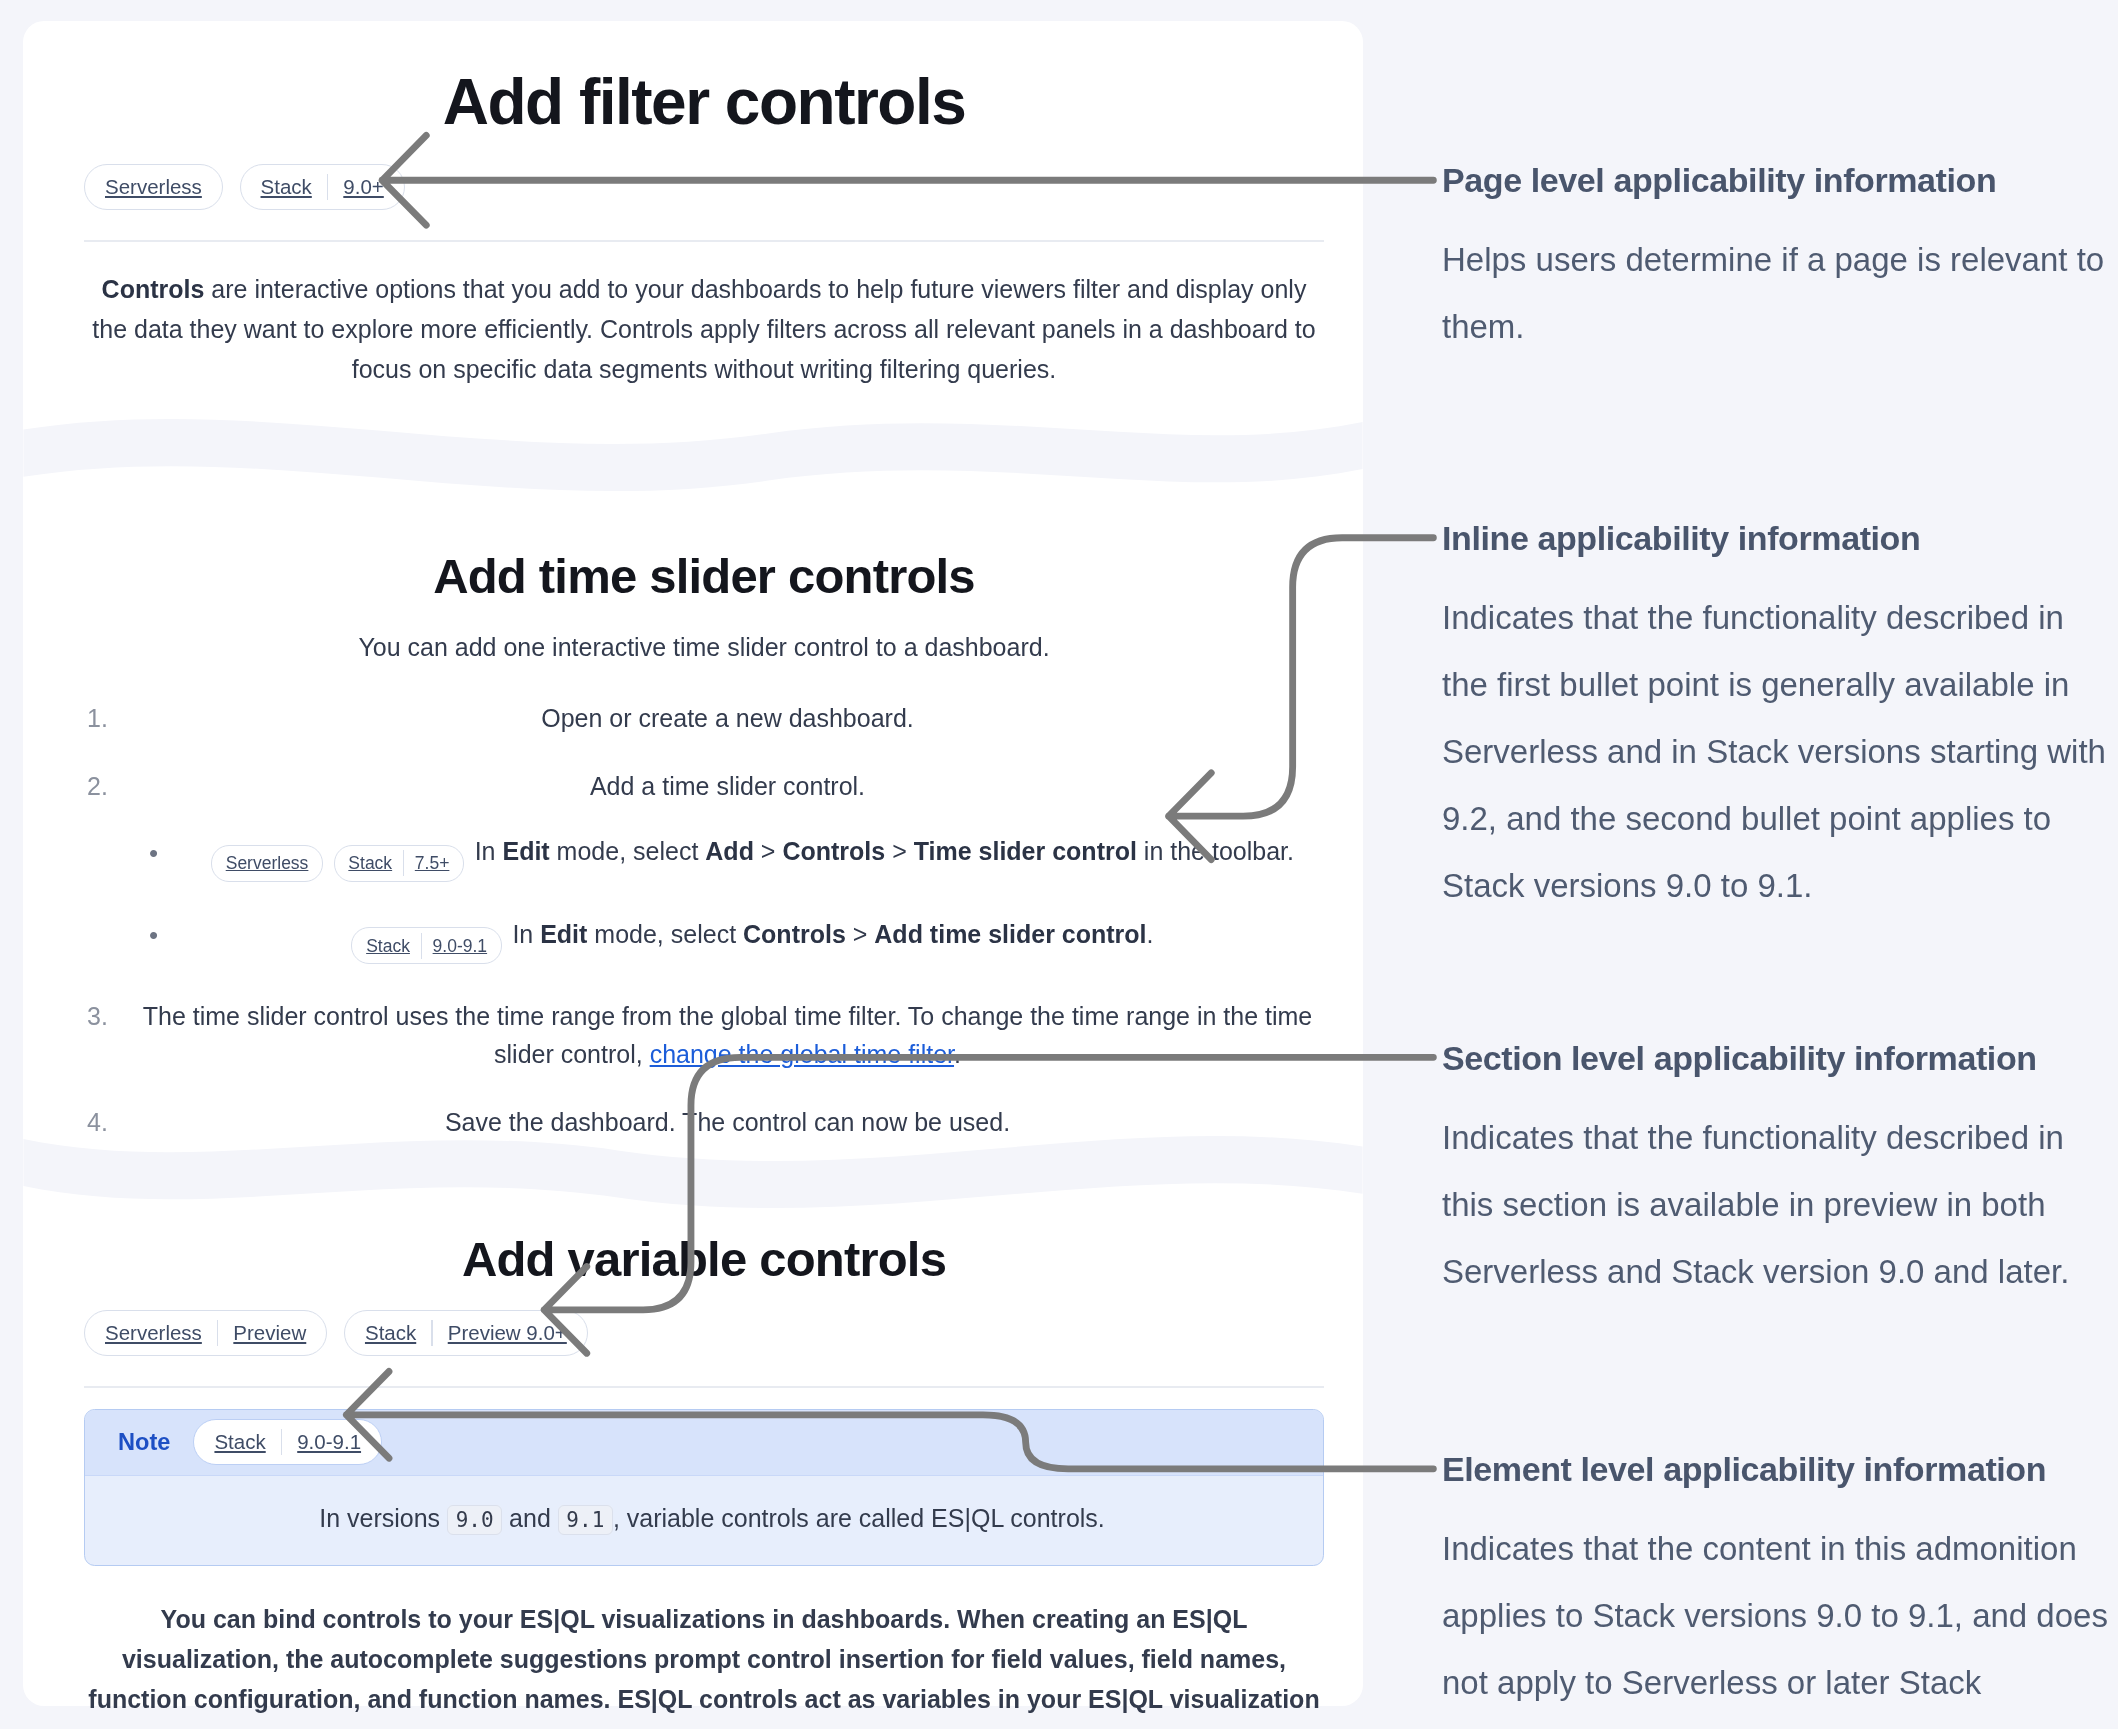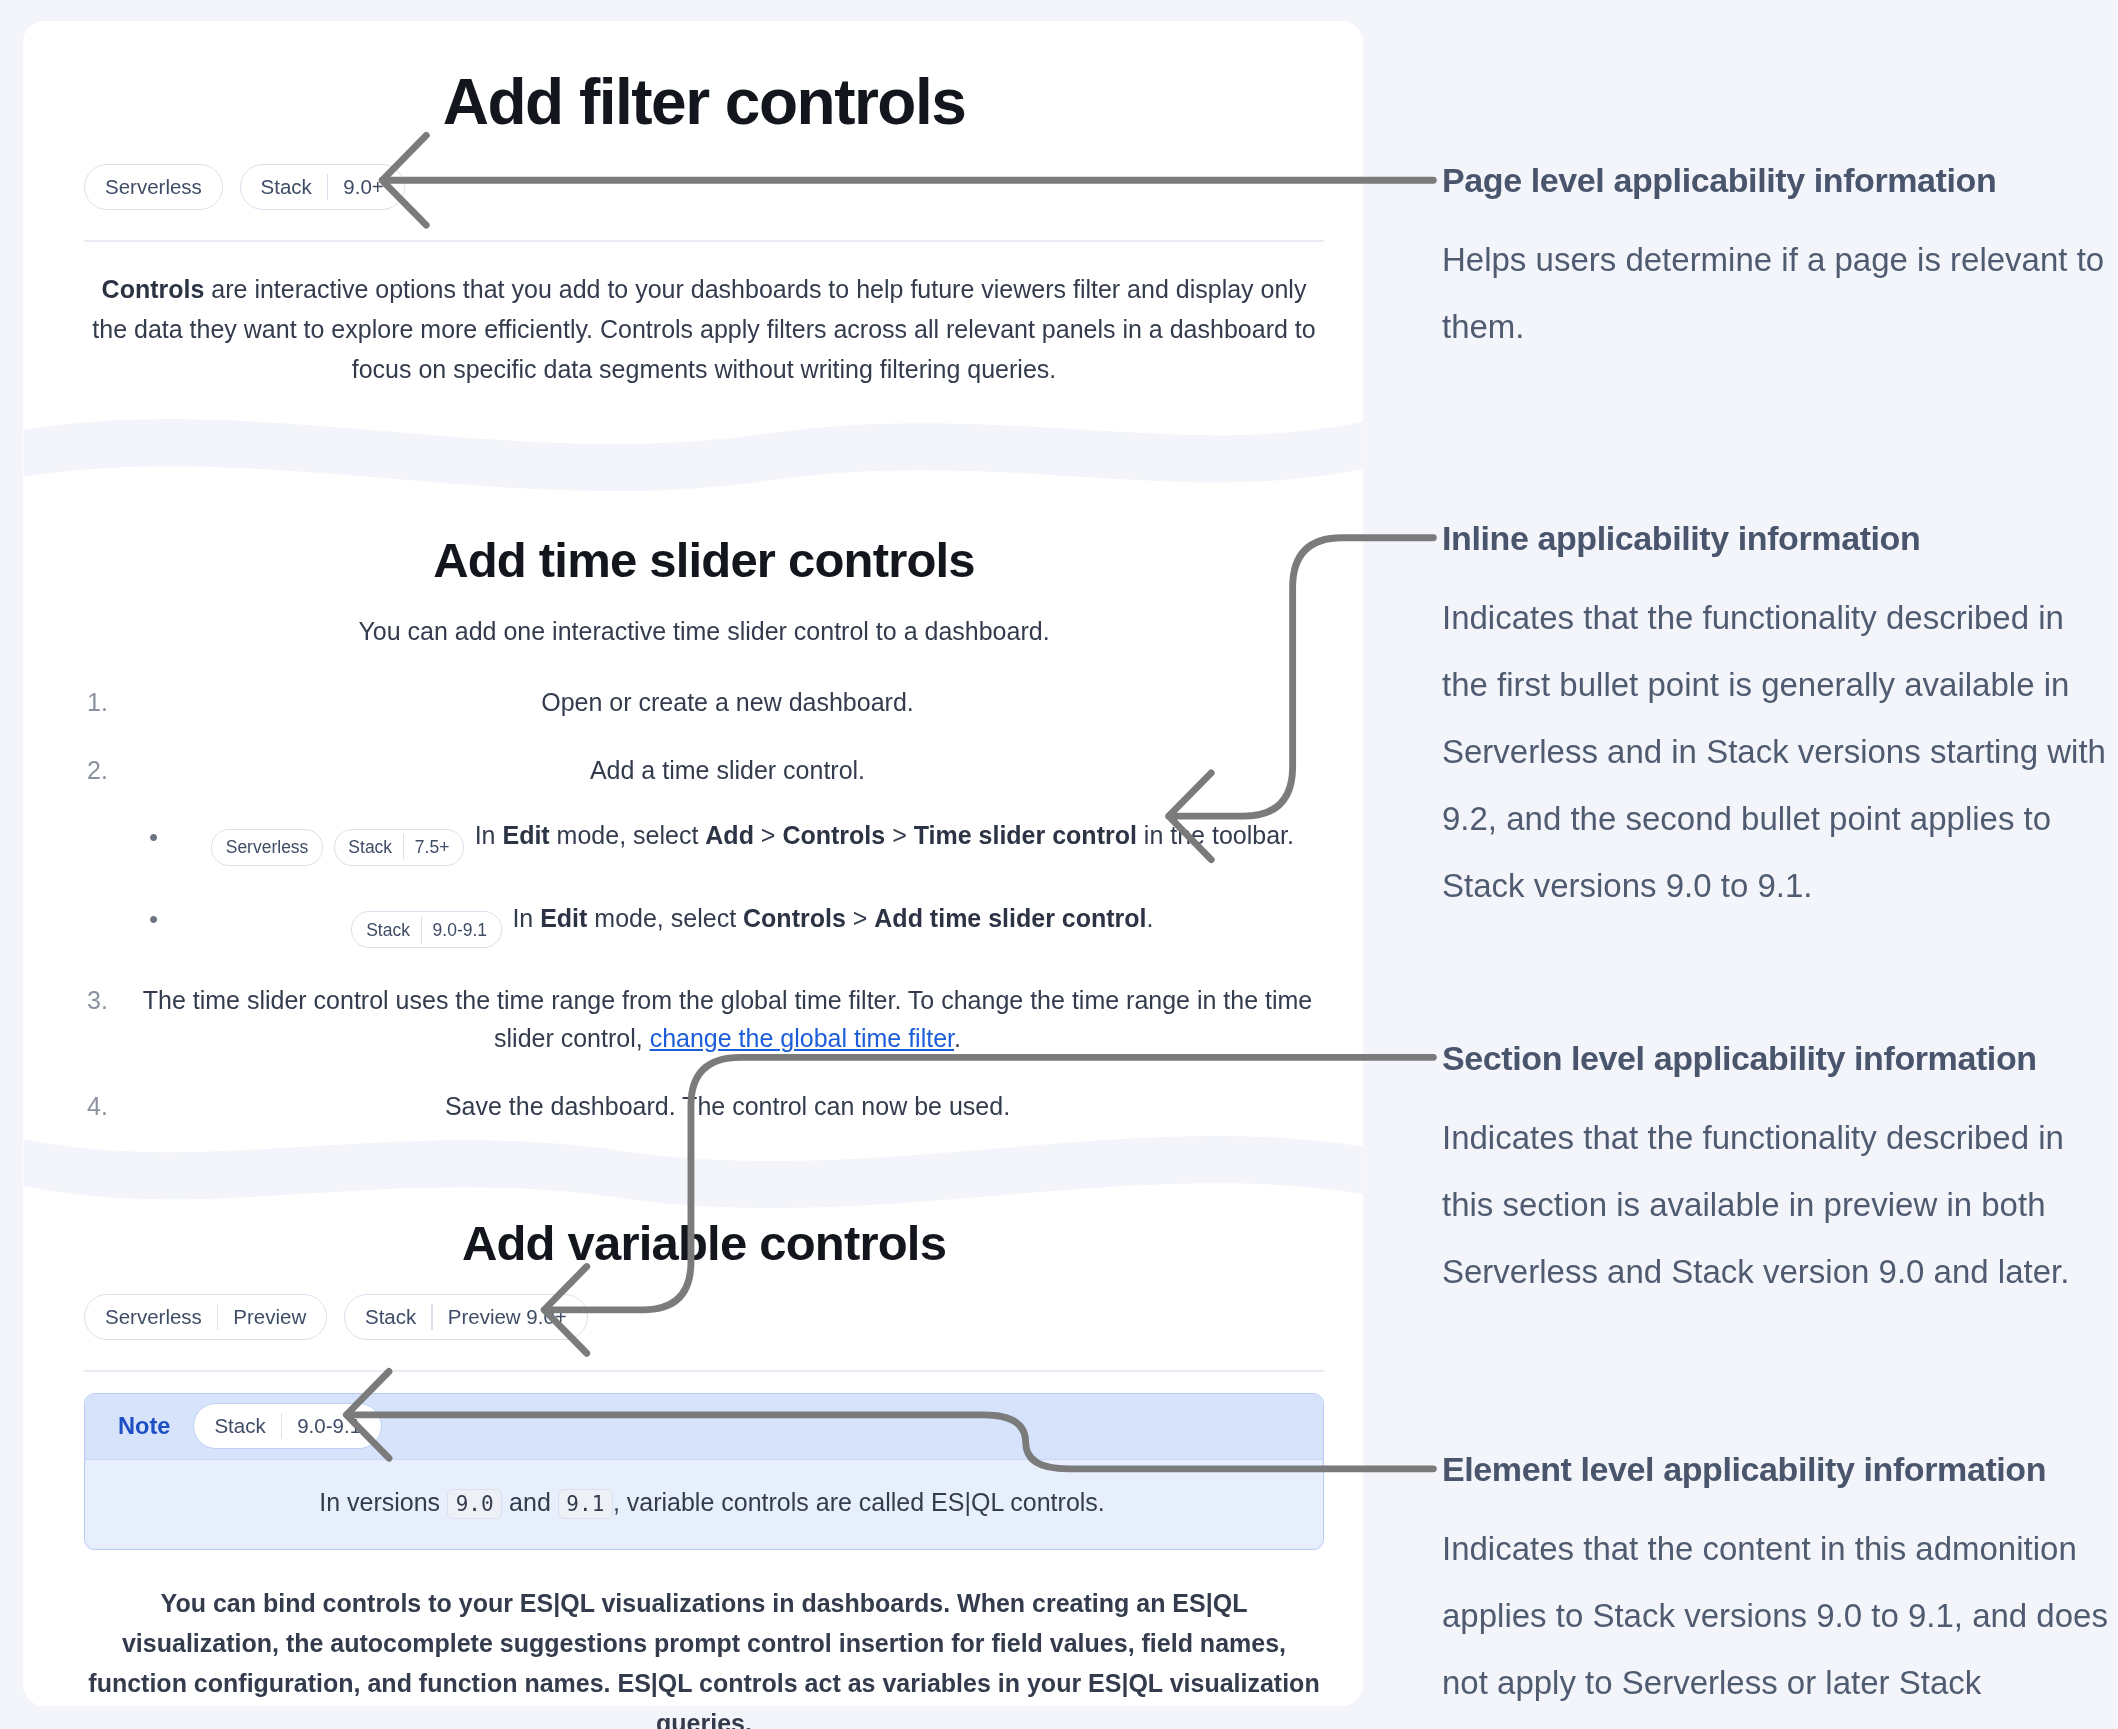--- a/index.html
+++ b/index.html
@@ -19,33 +19,33 @@
   
   .sec{position:absolute;left:61px;width:1240px;text-align:center;}
   #sec1{top:47px;}
   #sec2{top:511px;}
   #sec3{top:1194px;}
   h1{
     font-size:64px;line-height:1.08;margin:0 0 27px 0;color:#14161d;
     font-weight:700;letter-spacing:-1.5px;
   }
   h2{
-    font-size:49px;line-height:1.15;margin:0 0 23px 0;color:#14161d;
+    font-size:49px;line-height:1.15;margin:16px 0 23px 0;color:#14161d;
     font-weight:700;letter-spacing:-0.8px;
   }
   .body-text{font-size:25px;line-height:40px;color:#333b4d;margin:0;}
   .rule{height:1.5px;background:#e8ebf1;border:0;margin:30px 0 27px 0;}
   
   .badge-row{display:flex;gap:16.7px;align-items:center;}
   .badge{
     display:inline-flex;align-items:center;background:#fff;
     border:1.5px solid #d9dfeb;border-radius:26px;height:44px;
     padding:0 20px;gap:15px;font-size:20.5px;color:#3f4c66;white-space:nowrap;
   }
-  .badge .part{display:inline-block;}
+  .badge .part{display:inline-block;text-decoration:underline;}
   .badge .div{width:1.5px;height:26px;background:#d9dfeb;}
   .badges-small .badge, .inline-badges .badge{
     height:35px;font-size:17.5px;padding:0 13.7px;border-radius:18px;gap:10.6px;
   }
   .inline-badges{display:inline-flex;gap:10.6px;vertical-align:-9px;margin-right:10.6px;}
   .note-badge-wrap .badge{border-color:#bccff4;}
   
   ol.steps{list-style:none;margin:32px 0 0 0;padding:0 0 0 47px;counter-reset:step;}
   ol.steps>li{position:relative;margin-bottom:30px;font-size:25px;line-height:38px;color:#333b4d;}
   ol.steps>li::before{

